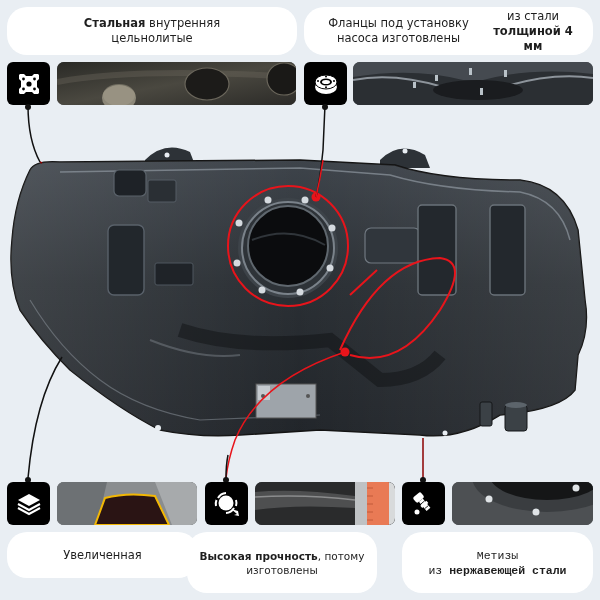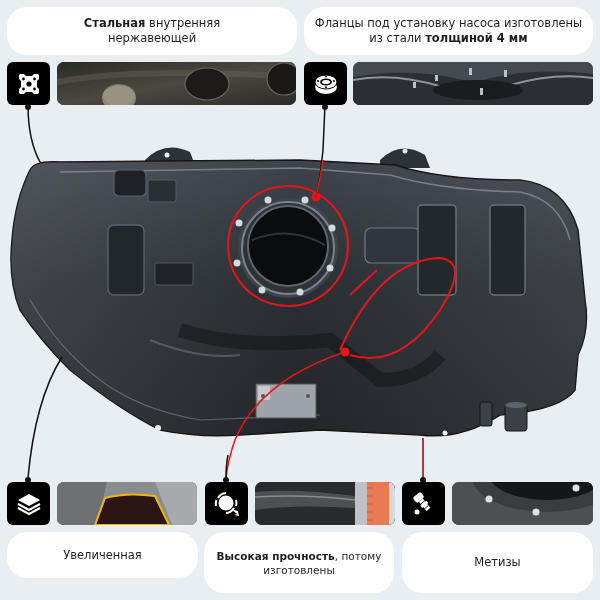--- a/index.html
+++ b/index.html
@@ -44,24 +44,24 @@
     }
     .stage svg { width: 600px; height: 600px; display: block; }
   </style>
 </head>
 <body>
 
 <div class="card" style="left:7px; top:7px; width:290px; height:48px; flex-direction:column;">
   <div>
     <b>Стальная</b><span> внутренняя</span>
   </div>
-  <div>нержавеющей</div>
-</div>
-
-<div class="card" style="left:304px; top:7px; width:289px; height:48px; flex-direction:column;">
+  <div>цельнолитые</div>
+</div>
+
+<div class="card" style="left:304px; top:7px; width:289px; height:48px; ">
   <div>Фланцы под установку насоса изготовлены</div>
   <div>
     <span>из стали </span><b>толщиной 4 мм</b>
   </div>
 </div>
 
 <div class="icon-box" style="left:7px; top:62px;">
   <svg viewBox="0 0 30 30">
     <path d="M6 5 h4 l2 2 h6 l2 -2 h4 l1 1 v4 l-2 2 v6 l2 2 v4 l-1 1 h-4 l-2 -2 h-6 l-2 2 h-4 l-1 -1 v-4 l2 -2 v-6 l-2 -2 v-4 z" fill="#fff"></path>
     <circle cx="15" cy="15" r="2.6" fill="#000"></circle>
@@ -279,22 +279,25 @@
         <circle cx="84" cy="30" r="3.5"></circle>
         <circle cx="124" cy="6" r="3.5"></circle>
     </g>
   </svg>
 </div>
 
 <div class="card" style="left:7px; top:532px; width:191px; height:46px; flex-direction:column;gap:28px;">
   <div>Увеличенная</div>
 </div>
 
-<div class="card" style="left:204px; top:532px; width:190px; height:61px; flex-direction:column; font-size:10.5px; line-height:14px; padding:0 4px;">
+<div class="card" style="left:187px; top:532px; width:190px; height:61px; flex-direction:column; font-size:10.5px; line-height:14px; padding:0 4px;">
   <div>
     <b>Высокая прочность</b><span>, потому</span>
   </div>
   <div>изготовлены</div>
 </div>
 
-<div class="card" style="left:402px; top:532px; width:191px; height:61px; flex-direction:column;">
+<div class="card" style="left:402px; top:532px; width:191px; height:61px; flex-direction:column;font-family:Liberation Mono, monospace;">
   <div>Метизы</div>
+  <div>
+    <span>из </span><b>нержавеющей стали</b>
+  </div>
 </div>
 
 </body></html>

